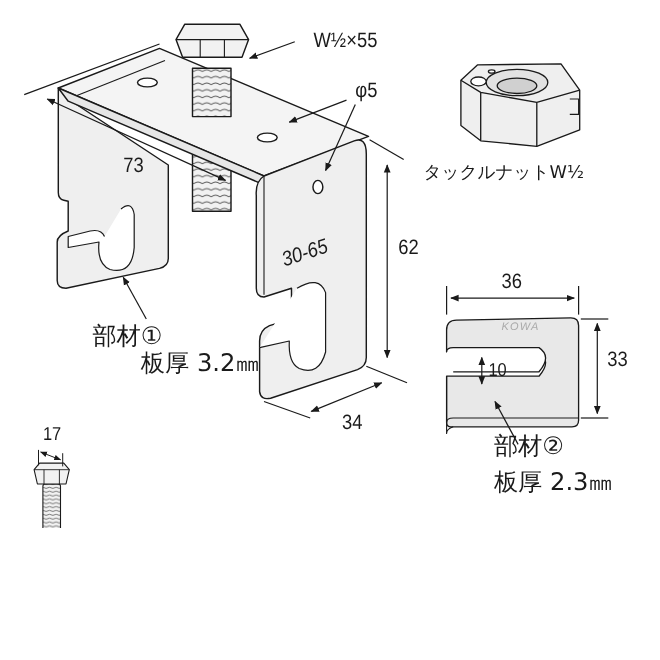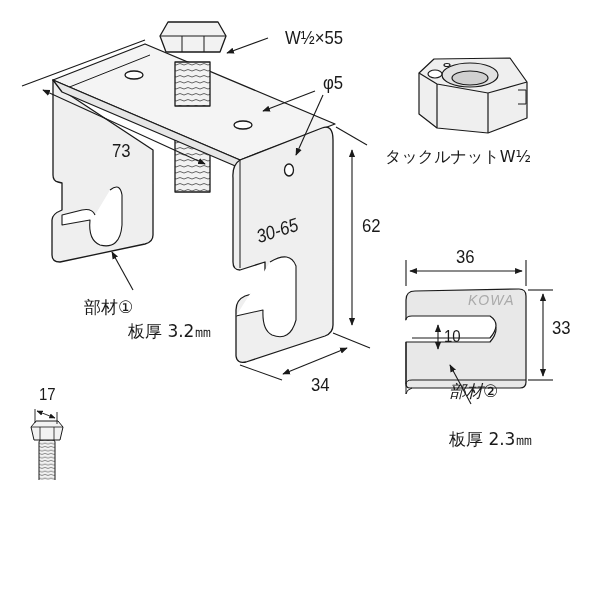--- a/index.html
+++ b/index.html
@@ -1,20 +1,20 @@
 <!DOCTYPE html>
 <html><head>
 <meta charset="utf-8">
 <style>
   html, body { margin: 0; padding: 0; background: #ffffff; }
   #canvas { position: relative; width: 600px; height: 480px; background: #ffffff; overflow: hidden; }
   svg { position: absolute; left: 0; top: 0; }
   .lbl { position: absolute; color: #1a1a1a; font-family: "Liberation Sans", "DejaVu Sans", sans-serif; white-space: nowrap; line-height: 1; }
   .dim { font-size: 19px; transform: scaleX(0.88); transform-origin: left top; }
-  .note { font-family: "DejaVu Sans", sans-serif; font-size: 17px; line-height: 22px; }
+  .note { font-family: "DejaVu Sans", sans-serif; font-size: 22px; line-height: 22px; }
 </style>
 </head>
 <body>
 
 <div id="canvas">
 
   <svg width="600" height="600" viewBox="0 0 600 600">
     <defs>
       <marker id="ah" viewBox="0 0 10 10" refX="9" refY="5" markerWidth="7" markerHeight="7" orient="auto-start-reverse">
         <path d="M0,1 L10,5 L0,9 z" fill="#1a1a1a"></path>
@@ -116,18 +116,18 @@
   <div class="lbl dim" style="left:311px;top:375px;">34</div>
 
   <div class="lbl note" style="left:84px;top:296px;">部材①</div>
   <div class="lbl note" style="left:84px;top:320px;margin-left:44px;">板厚 3.2㎜</div>
 
   <div class="lbl note" style="left:385px;top:146px;font-size:16px;text-align:center;">タックルナットW½</div>
 
   <div class="lbl dim" style="left:456px;top:247px;">36</div>
   <div class="lbl dim" style="left:552px;top:318px;">33</div>
   <div class="lbl dim" style="left:444px;top:328px;font-size:17px;">10</div>
-  <div class="lbl" style="left:468px;top:293px;font-size:14px;color:#aaa;font-style:italic;letter-spacing:1px;">KOWA</div>
-  <div class="lbl note" style="left:449px;top:380px;font-style:italic;">部材②</div>
+  <div class="lbl" style="left:456px;top:293px;font-size:10px;color:#aaa;font-style:italic;letter-spacing:1px;">KOWA</div>
+  <div class="lbl note" style="left:449px;top:396px;">部材②</div>
   <div class="lbl note" style="left:449px;top:428px;">板厚 2.3㎜</div>
 
   <div class="lbl dim" style="left:39px;top:386px;font-size:17px;">17</div>
 </div>
 
 </body></html>

